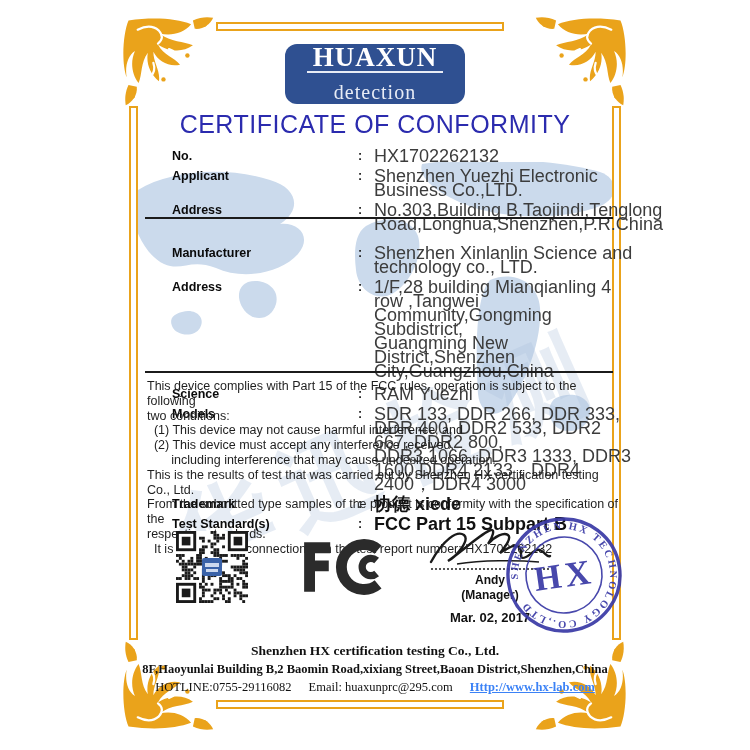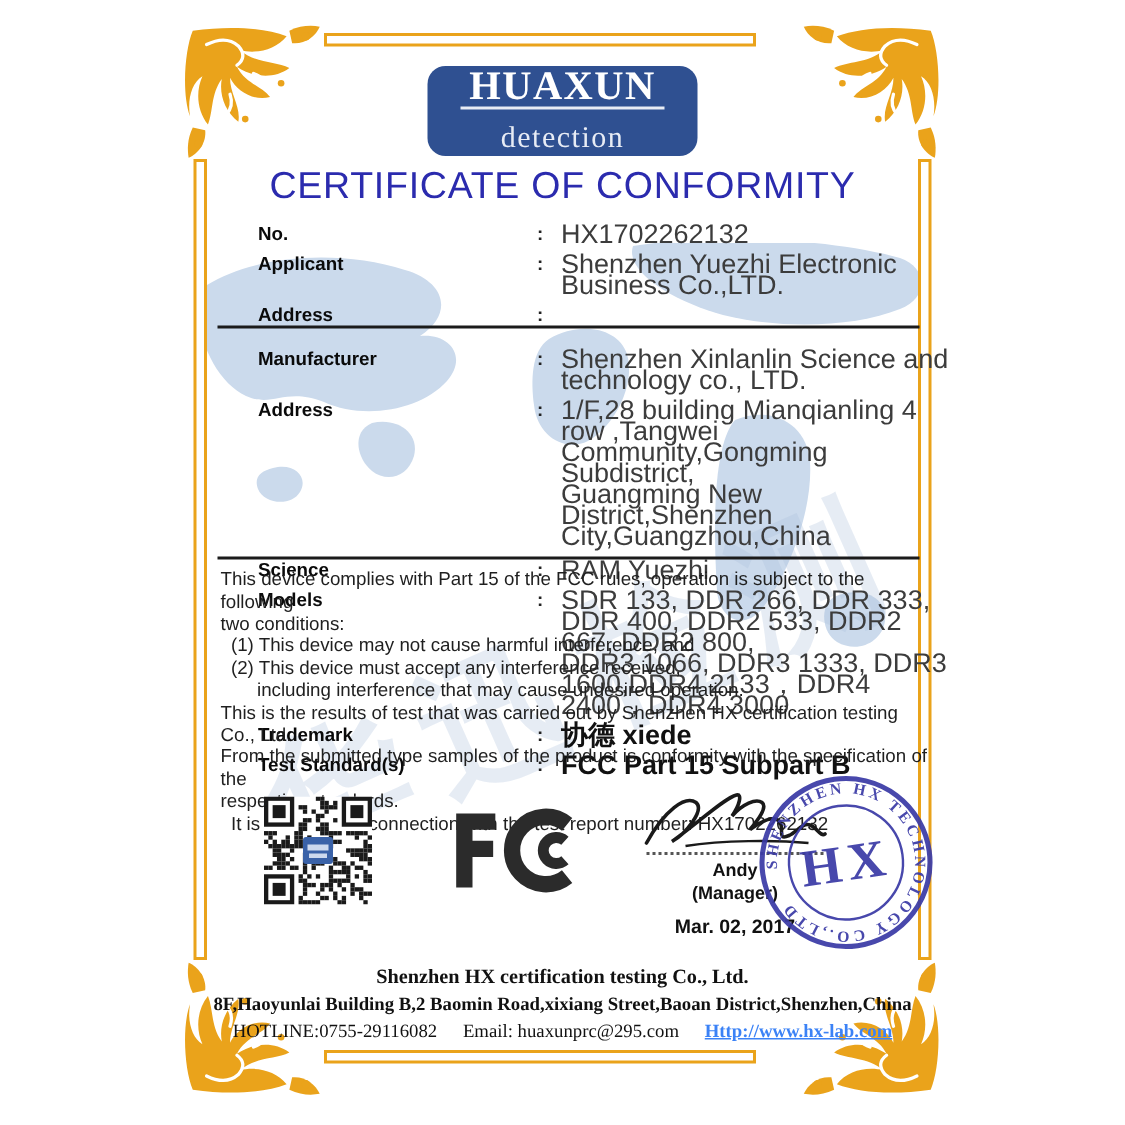--- a/index.html
+++ b/index.html
@@ -150,20 +150,21 @@
       <span class="fvalue">HX1702262132</span>
     </div>
     <div class="frow">
       <span class="flabel">Applicant</span>
       <span class="fcolon">:</span>
       <span class="fvalue">Shenzhen Yuezhi Electronic Business Co.,LTD.</span>
     </div>
     <div class="frow">
       <span class="flabel">Address</span>
       <span class="fcolon">:</span>
+      <span class="fvalue">No.303,Building B,Taojindi,Tenglong Road,Longhua,Shenzhen,P.R.China</span>
     </div>
     <div class="frow mt15">
       <span class="flabel">Manufacturer</span>
       <span class="fcolon">:</span>
       <span class="fvalue">Shenzhen Xinlanlin Science and technology co., LTD.</span>
     </div>
     <div class="frow">
       <span class="flabel">Address</span>
       <span class="fcolon">:</span>
       <span class="fvalue">1/F,28 building Mianqianling 4 row ,Tangwei Community,Gongming Subdistrict,

